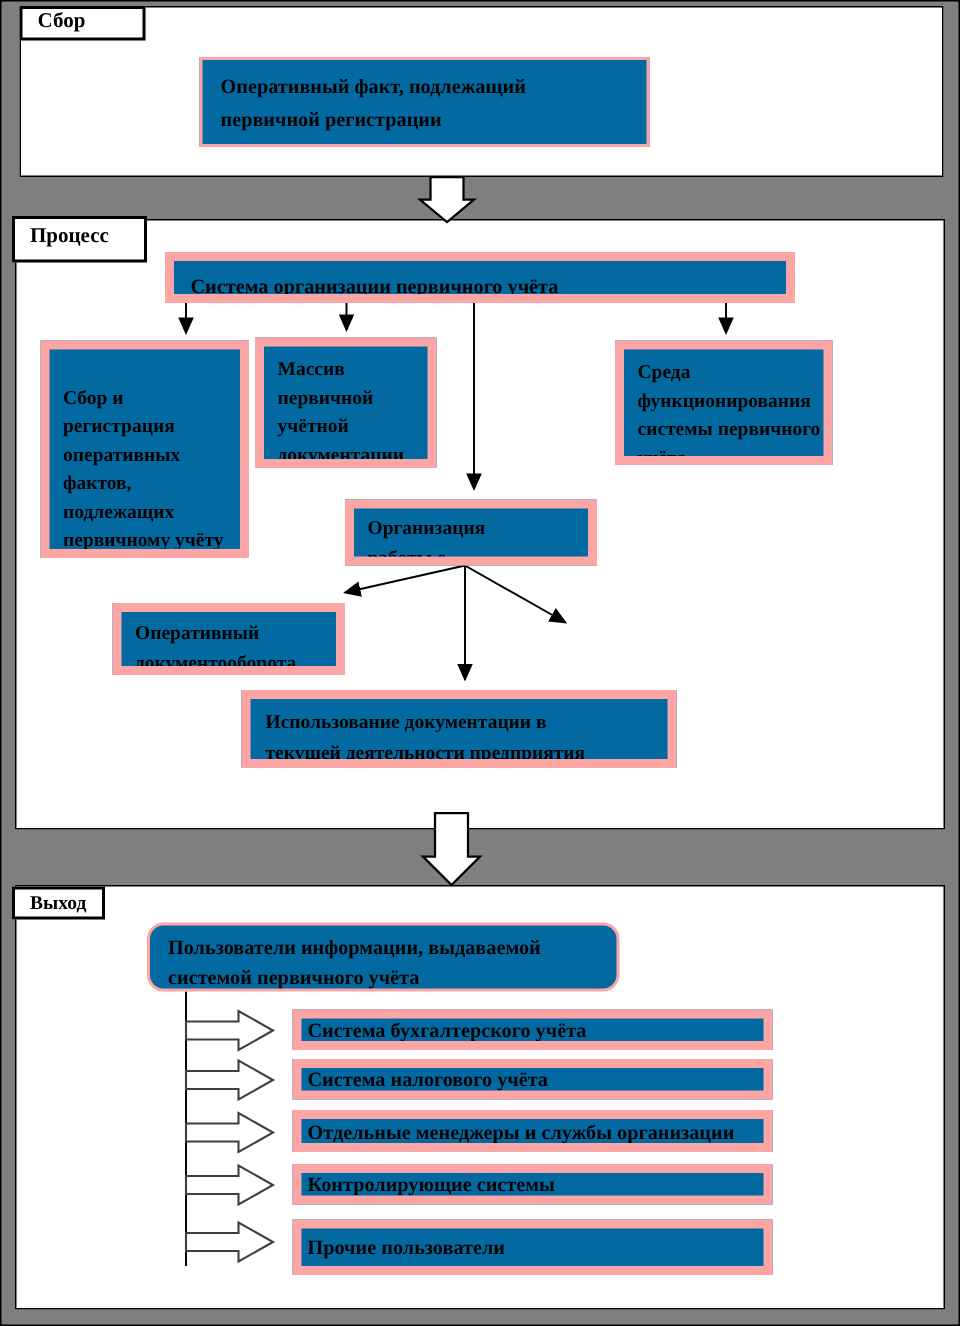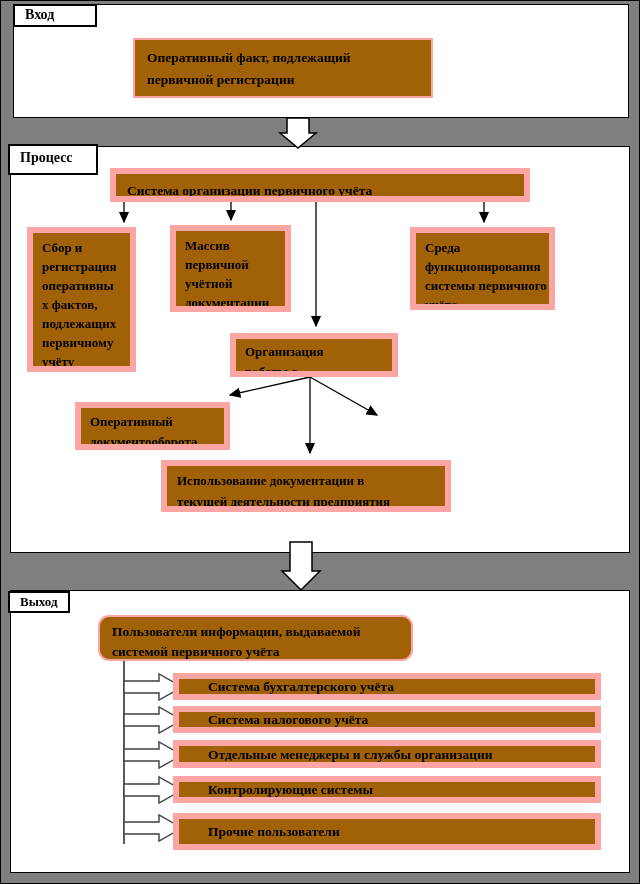--- a/index.html
+++ b/index.html
@@ -4,48 +4,48 @@
 <style>
   html,body{margin:0;padding:0;background:#ffffff;}
   .canvas{
     position:relative;width:640px;height:884px;background:#7f7f7f;
     border:1px solid #000;box-sizing:border-box;
     font-family:"Liberation Serif","DejaVu Serif",serif;color:#000;
   }
   .section{position:absolute;background:#ffffff;border:1px solid #000;box-sizing:border-box;z-index:1;}
   .arrows{position:absolute;left:0;top:0;width:640px;height:884px;z-index:2;pointer-events:none;}
   .box{
-    position:absolute;background:#a16207;border:6px solid #fca5a5;box-sizing:border-box;
+    position:absolute;background:#0369a1;border:6px solid #fca5a5;box-sizing:border-box;
     font-weight:bold;font-size:13px;line-height:19px;z-index:3;overflow:hidden;
     overflow-wrap:break-word;
   }
   .label{
     position:absolute;background:#ffffff;border:2px solid #000;box-sizing:border-box;
     font-weight:bold;font-size:14px;padding:1px 0 0 10px;z-index:4;
   }
   
   #sec-input{left:12px;top:3px;width:616px;height:114px;}
   #sec-process{left:9px;top:145px;width:620px;height:407px;}
   #sec-output{left:9px;top:589px;width:620px;height:283px;}
   
   #lbl-input{left:12px;top:3px;width:84px;height:23px;}
   #lbl-process{left:7px;top:143px;width:90px;height:31px;padding-top:4px;}
   #lbl-output{left:7px;top:590px;width:62px;height:22px;font-size:13px;}
   
   #box-fact{left:132px;top:37px;width:300px;height:60px;padding:7px 60px 0 12px;border-width:2px;line-height:22px;font-size:13.5px;}
   #box-system{left:109px;top:167px;width:420px;height:34px;padding:7px 10px 0 11px;font-size:13.5px;}
-  #box-collect{left:26px;top:226px;width:109px;height:145px;padding:5px 10px 0 9px;}
+  #box-collect{left:26px;top:226px;width:139px;height:145px;padding:22px 10px 0 9px;}
   #box-massiv{left:169px;top:224px;width:121px;height:87px;padding:5px 12px 0 9px;}
   #box-sreda{left:409px;top:226px;width:145px;height:83px;padding:5px 0 0 9px;}
   #box-workorg{left:229px;top:332px;width:168px;height:44px;padding:3px 30px 0 9px;line-height:20px;}
   #box-docflow{left:74px;top:401px;width:155px;height:48px;padding:4px 20px 0 9px;line-height:20px;}
   #box-storage{left:386px;top:401px;width:143px;height:48px;padding:4px 25px 0 9px;line-height:20px;}
   #box-usage{left:144px;top:459px;width:290px;height:52px;padding:4px 45px 0 10px;line-height:21px;margin-left:16px;}
   #box-users{left:97px;top:614px;width:315px;height:46px;padding:5px 15px 0 12px;border-width:2px;line-height:20px;font-size:13.5px;border-radius:11px;}
-  .li-box{left:172px;width:428px;display:flex;align-items:center;padding-left:29px;font-size:13.5px;}
+  .li-box{left:194px;width:320px;display:flex;align-items:center;padding-left:4px;font-size:13.5px;}
   #li-0{top:672px;height:27px;}
   #li-1{top:705px;height:27px;}
   #li-2{top:739px;height:28px;}
   #li-3{top:775px;height:27px;}
   #li-4{top:812px;height:37px;}
 </style>
 </head>
 <body>
 
 <div class="canvas">
@@ -76,21 +76,21 @@
 
     <line x1="123" y1="660" x2="123" y2="843" stroke="#000" stroke-width="1.3"></line>
 
     <polygon points="123,680 158,680 158,673 181,686 158,699 158,692 123,692" fill="#ffffff" stroke="#3f3f3f" stroke-width="1.4"></polygon>
     <polygon points="123,713 158,713 158,706 181,719 158,732 158,725 123,725" fill="#ffffff" stroke="#3f3f3f" stroke-width="1.4"></polygon>
     <polygon points="123,748 158,748 158,741 181,754 158,767 158,760 123,760" fill="#ffffff" stroke="#3f3f3f" stroke-width="1.4"></polygon>
     <polygon points="123,783 158,783 158,776 181,789 158,802 158,795 123,795" fill="#ffffff" stroke="#3f3f3f" stroke-width="1.4"></polygon>
     <polygon points="123,821 158,821 158,814 181,827 158,840 158,833 123,833" fill="#ffffff" stroke="#3f3f3f" stroke-width="1.4"></polygon>
   </svg>
 
-  <div class="label" id="lbl-input">Вход</div>
+  <div class="label" id="lbl-input">Сбор</div>
   <div class="label" id="lbl-process">Процесс</div>
   <div class="label" id="lbl-output">Выход</div>
 
   <div class="box" id="box-fact">Оперативный факт, подлежащий первичной регистрации</div>
 
   <div class="box" id="box-system">Система организации первичного учёта</div>
   <div class="box" id="box-collect">Сбор и регистрация оперативных фактов, подлежащих первичному учёту</div>
   <div class="box" id="box-massiv">Массив первичной учётной документации</div>
   <div class="box" id="box-sreda">Среда функционирования системы первичного учёта</div>
   <div class="box" id="box-workorg">Организация работы с документацией</div>

